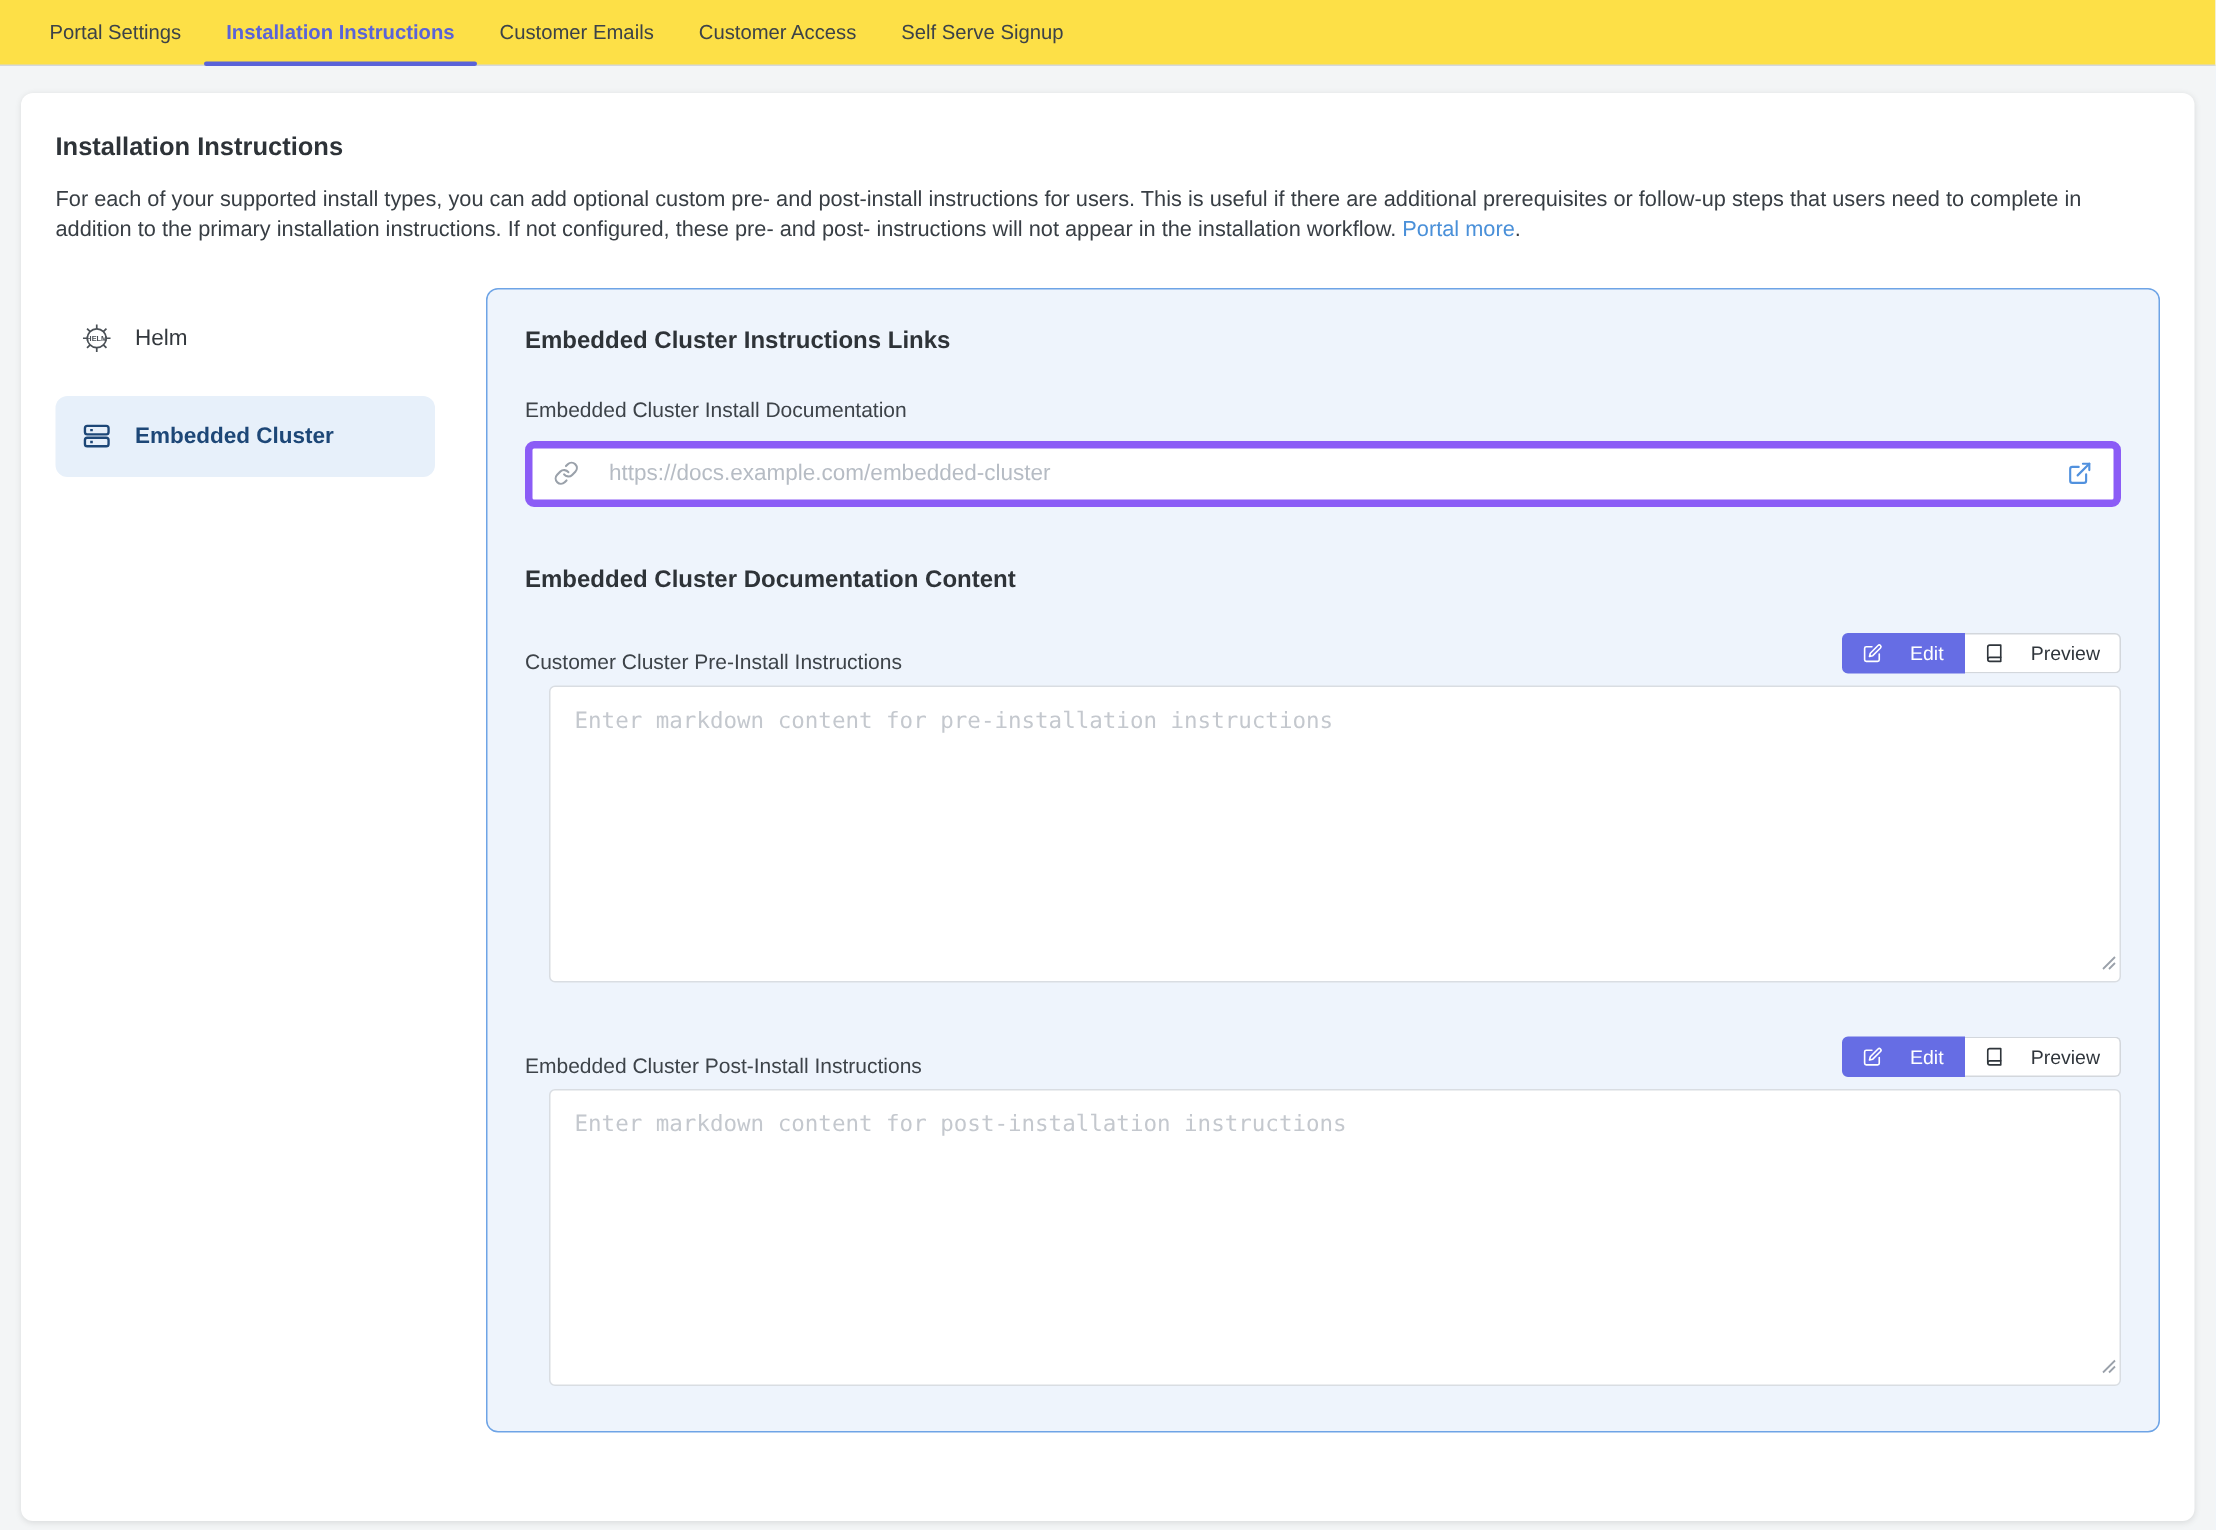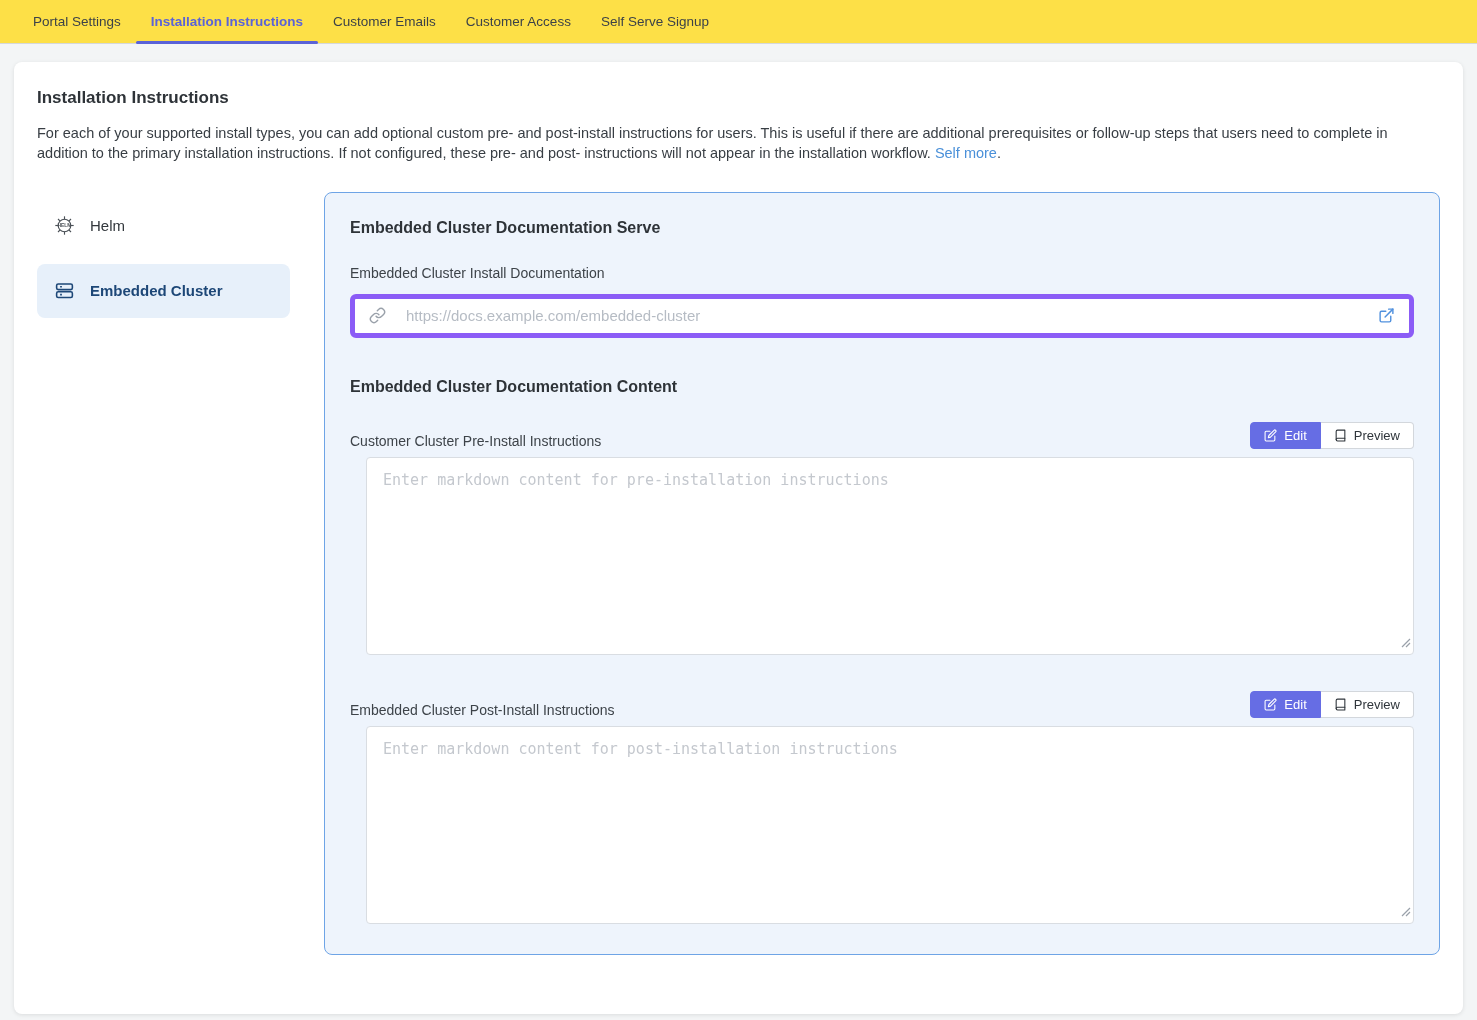--- a/index.html
+++ b/index.html
@@ -80,21 +80,21 @@
   .section-desc { font-size:14px; color:#3f454c; margin-top:22px; }
 
   .label-row {
     display:flex; align-items:flex-end; justify-content:space-between;
     margin-top:26px; margin-bottom:8px;
   }
   .label-row.second { margin-top:36px; }
 
   .btn-group { display:flex; }
   .btn {
-    display:flex; align-items:center; gap:7px;
+    display:flex; align-items:center; gap:18px;
     height:27px; padding:0 13px; font-size:13px;
     cursor:pointer; white-space:nowrap; font-family:inherit;text-align:center;
   }
   .btn-edit {
     background:#666de4; color:#fff; border:1px solid #666de4;
     border-radius:4px 0 0 4px;
   }
   .btn-preview {
     background:#fff; color:#2f353b; border:1px solid #d3d7dc; border-left:none;
     border-radius:0 4px 4px 0;
@@ -120,21 +120,21 @@
   <div class="tab">Customer Emails</div>
   <div class="tab">Customer Access</div>
   <div class="tab">Self Serve Signup</div>
 </nav>
 
 <main class="card">
 
   <h1 class="page-title">Installation Instructions</h1>
 
   <p class="page-desc"><span>For each of your supported install types, you can add optional custom pre- and post-install instructions for users. This is useful if there are additional prerequisites or follow-up steps that users need to complete in addition to the primary installation instructions. If not configured, these pre- and post- instructions will not appear in the installation workflow.</span>
-    <a class="link">Self more</a><span>.</span></p>
+    <a class="link">Portal more</a><span>.</span></p>
 
   <div class="layout">
 
     <aside class="sidebar">
 
       <div class="side-item">
         <span class="side-icon">
           <svg width="21" height="21" viewBox="0 0 24 24" fill="none" stroke="#4a5056" stroke-width="1.3">
             <circle cx="12" cy="12" r="7.2"></circle>
             <line x1="12" y1="1.5" x2="12" y2="5"></line>
@@ -159,21 +159,21 @@
             <line x1="7" y1="7.75" x2="9" y2="7.75"></line>
             <line x1="7" y1="16.75" x2="9" y2="16.75"></line>
           </svg>
         </span>
         <span>Embedded Cluster</span>
       </div>
     </aside>
 
     <section class="panel">
 
-      <h2 class="panel-heading">Embedded Cluster Documentation Serve</h2>
+      <h2 class="panel-heading">Embedded Cluster Instructions Links</h2>
 
       <div class="field-label mt-label">Embedded Cluster Install Documentation</div>
 
       <div class="url-input-wrap">
         <span style="display:flex;">
           <svg width="17" height="17" viewBox="0 0 24 24" fill="none" stroke="#9aa1aa" stroke-width="2" stroke-linecap="round" stroke-linejoin="round">
             <path d="M10 13a5 5 0 0 0 7.54.54l3-3a5 5 0 0 0-7.07-7.07l-1.72 1.71"></path>
             <path d="M14 11a5 5 0 0 0-7.54-.54l-3 3a5 5 0 0 0 7.07 7.07l1.71-1.71"></path>
           </svg>
         </span>

